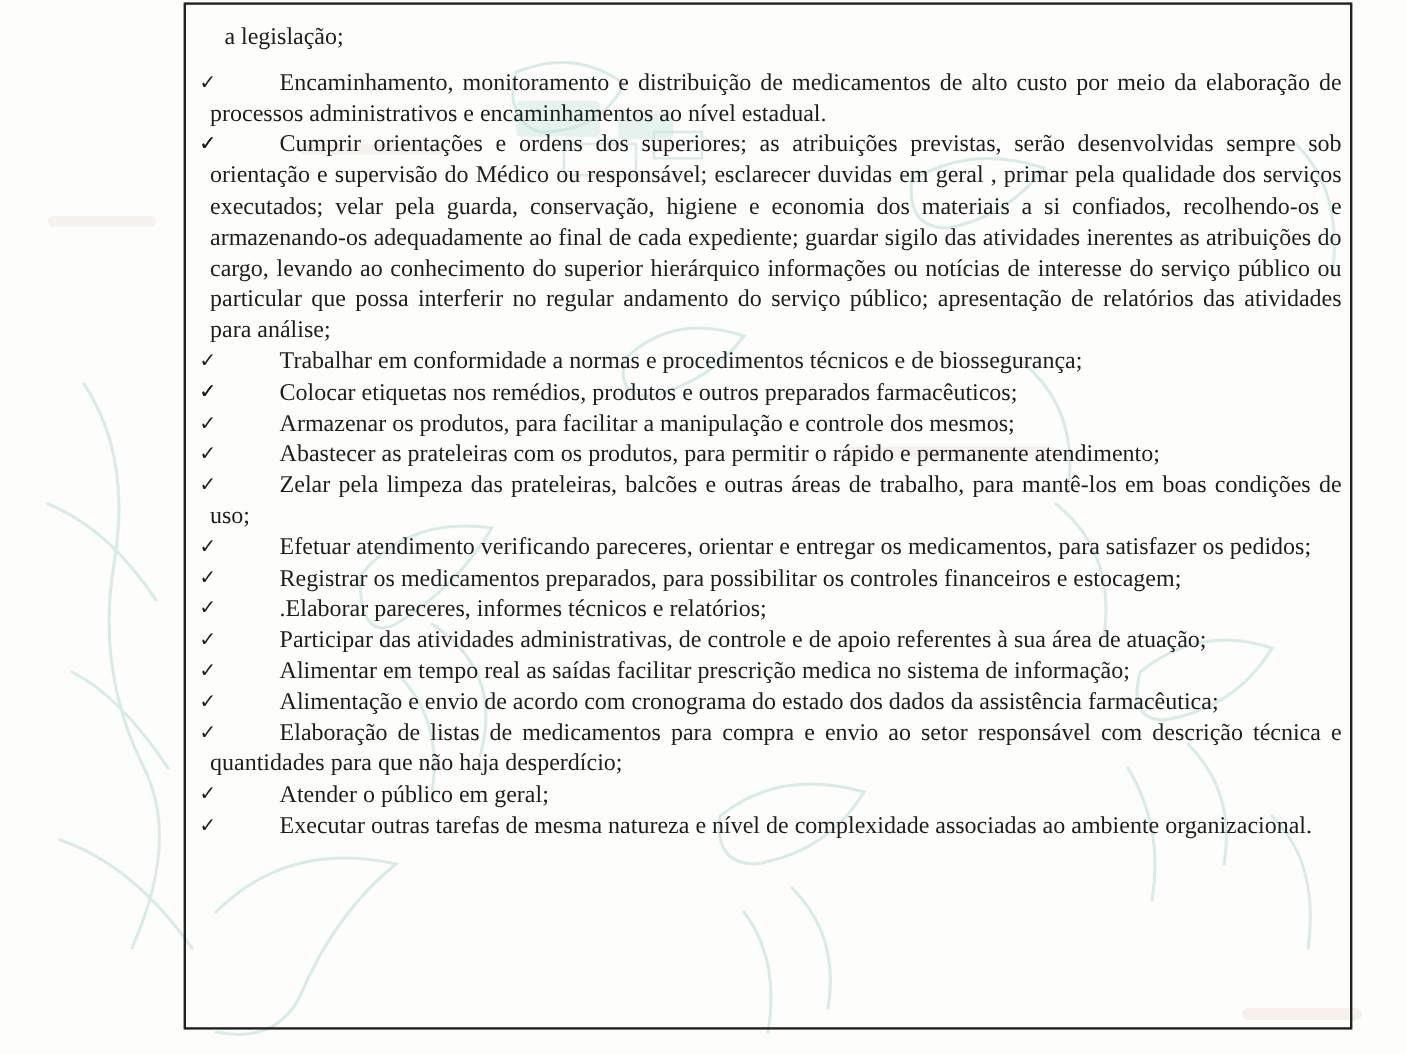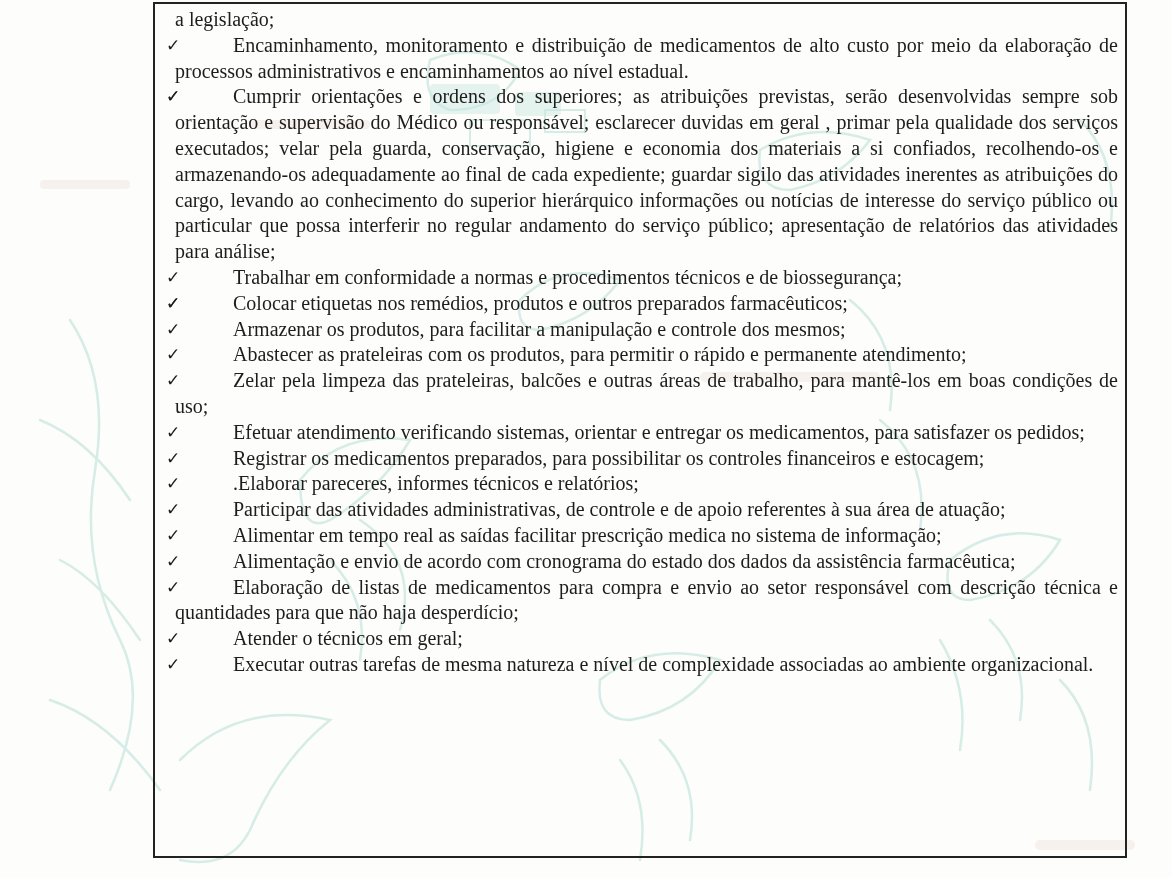--- a/index.html
+++ b/index.html
@@ -49,21 +49,21 @@
     position: absolute;
     left: -9px;
     top: 0px;
     text-indent: 0;
     font-family: "DejaVu Sans", sans-serif;
     font-size: 17px;
     color: #1d1d1d;
   }
   .lead-fragment {
     text-indent: 0;
-    margin: 0;
+    margin: 12px;
   }
 </style>
 </head>
 <body>
 
 <div class="page">
 
   <svg class="watermark" width="1172" height="878" viewBox="0 0 1172 878" xmlns="http://www.w3.org/2000/svg">
     <g fill="none" stroke="#d6ece7" stroke-width="2.5" stroke-linecap="round">
       <path d="M70 320 Q 110 380 95 470 Q 80 560 120 640 Q 150 700 110 790"></path>
@@ -111,34 +111,34 @@
   <p class="item"><span class="check">✓</span></p>
 
   <p class="item"><span class="check">✓</span><span>Colocar etiquetas nos remédios, produtos e outros preparados farmacêuticos;</span></p>
 
   <p class="item"><span class="check">✓</span><span>Armazenar os produtos, para facilitar a manipulação e controle dos mesmos;</span></p>
 
   <p class="item"><span class="check">✓</span><span>Abastecer as prateleiras com os produtos, para permitir o rápido e permanente atendimento;</span></p>
 
   <p class="item"><span class="check">✓</span><span>Zelar pela limpeza das prateleiras, balcões e outras áreas de trabalho, para mantê-los em boas condições de uso;</span></p>
 
-  <p class="item"><span class="check">✓</span><span>Efetuar atendimento verificando sistemas, orientar e entregar os medicamentos, para satisfazer os pedidos;</span></p>
+  <p class="item"><span class="check">✓</span><span>Efetuar atendimento verificando pareceres, orientar e entregar os medicamentos, para satisfazer os pedidos;</span></p>
 
   <p class="item"><span class="check">✓</span><span>Registrar os medicamentos preparados, para possibilitar os controles financeiros e estocagem;</span></p>
 
   <p class="item"><span class="check">✓</span><span>.Elaborar pareceres, informes técnicos e relatórios;</span></p>
 
   <p class="item"><span class="check">✓</span><span>Participar das atividades administrativas, de controle e de apoio referentes à sua área de atuação;</span></p>
 
   <p class="item"><span class="check">✓</span><span>Alimentar em tempo real as saídas facilitar prescrição medica no sistema de informação;</span></p>
 
   <p class="item"><span class="check">✓</span><span>Alimentação e envio de acordo com cronograma do estado dos dados da assistência farmacêutica;</span></p>
 
   <p class="item"><span class="check">✓</span><span>Elaboração de listas de medicamentos para compra e envio ao setor responsável com descrição técnica e quantidades para que não haja desperdício;</span></p>
 
-  <p class="item"><span class="check">✓</span><span>Atender o técnicos em geral;</span></p>
+  <p class="item"><span class="check">✓</span><span>Atender o público em geral;</span></p>
 
   <p class="item"><span class="check">✓</span><span>Executar outras tarefas de mesma natureza e nível de complexidade associadas ao ambiente organizacional.</span></p>
 </div>
 
     </div>
   </div>
 </div>
 
 </body></html>

